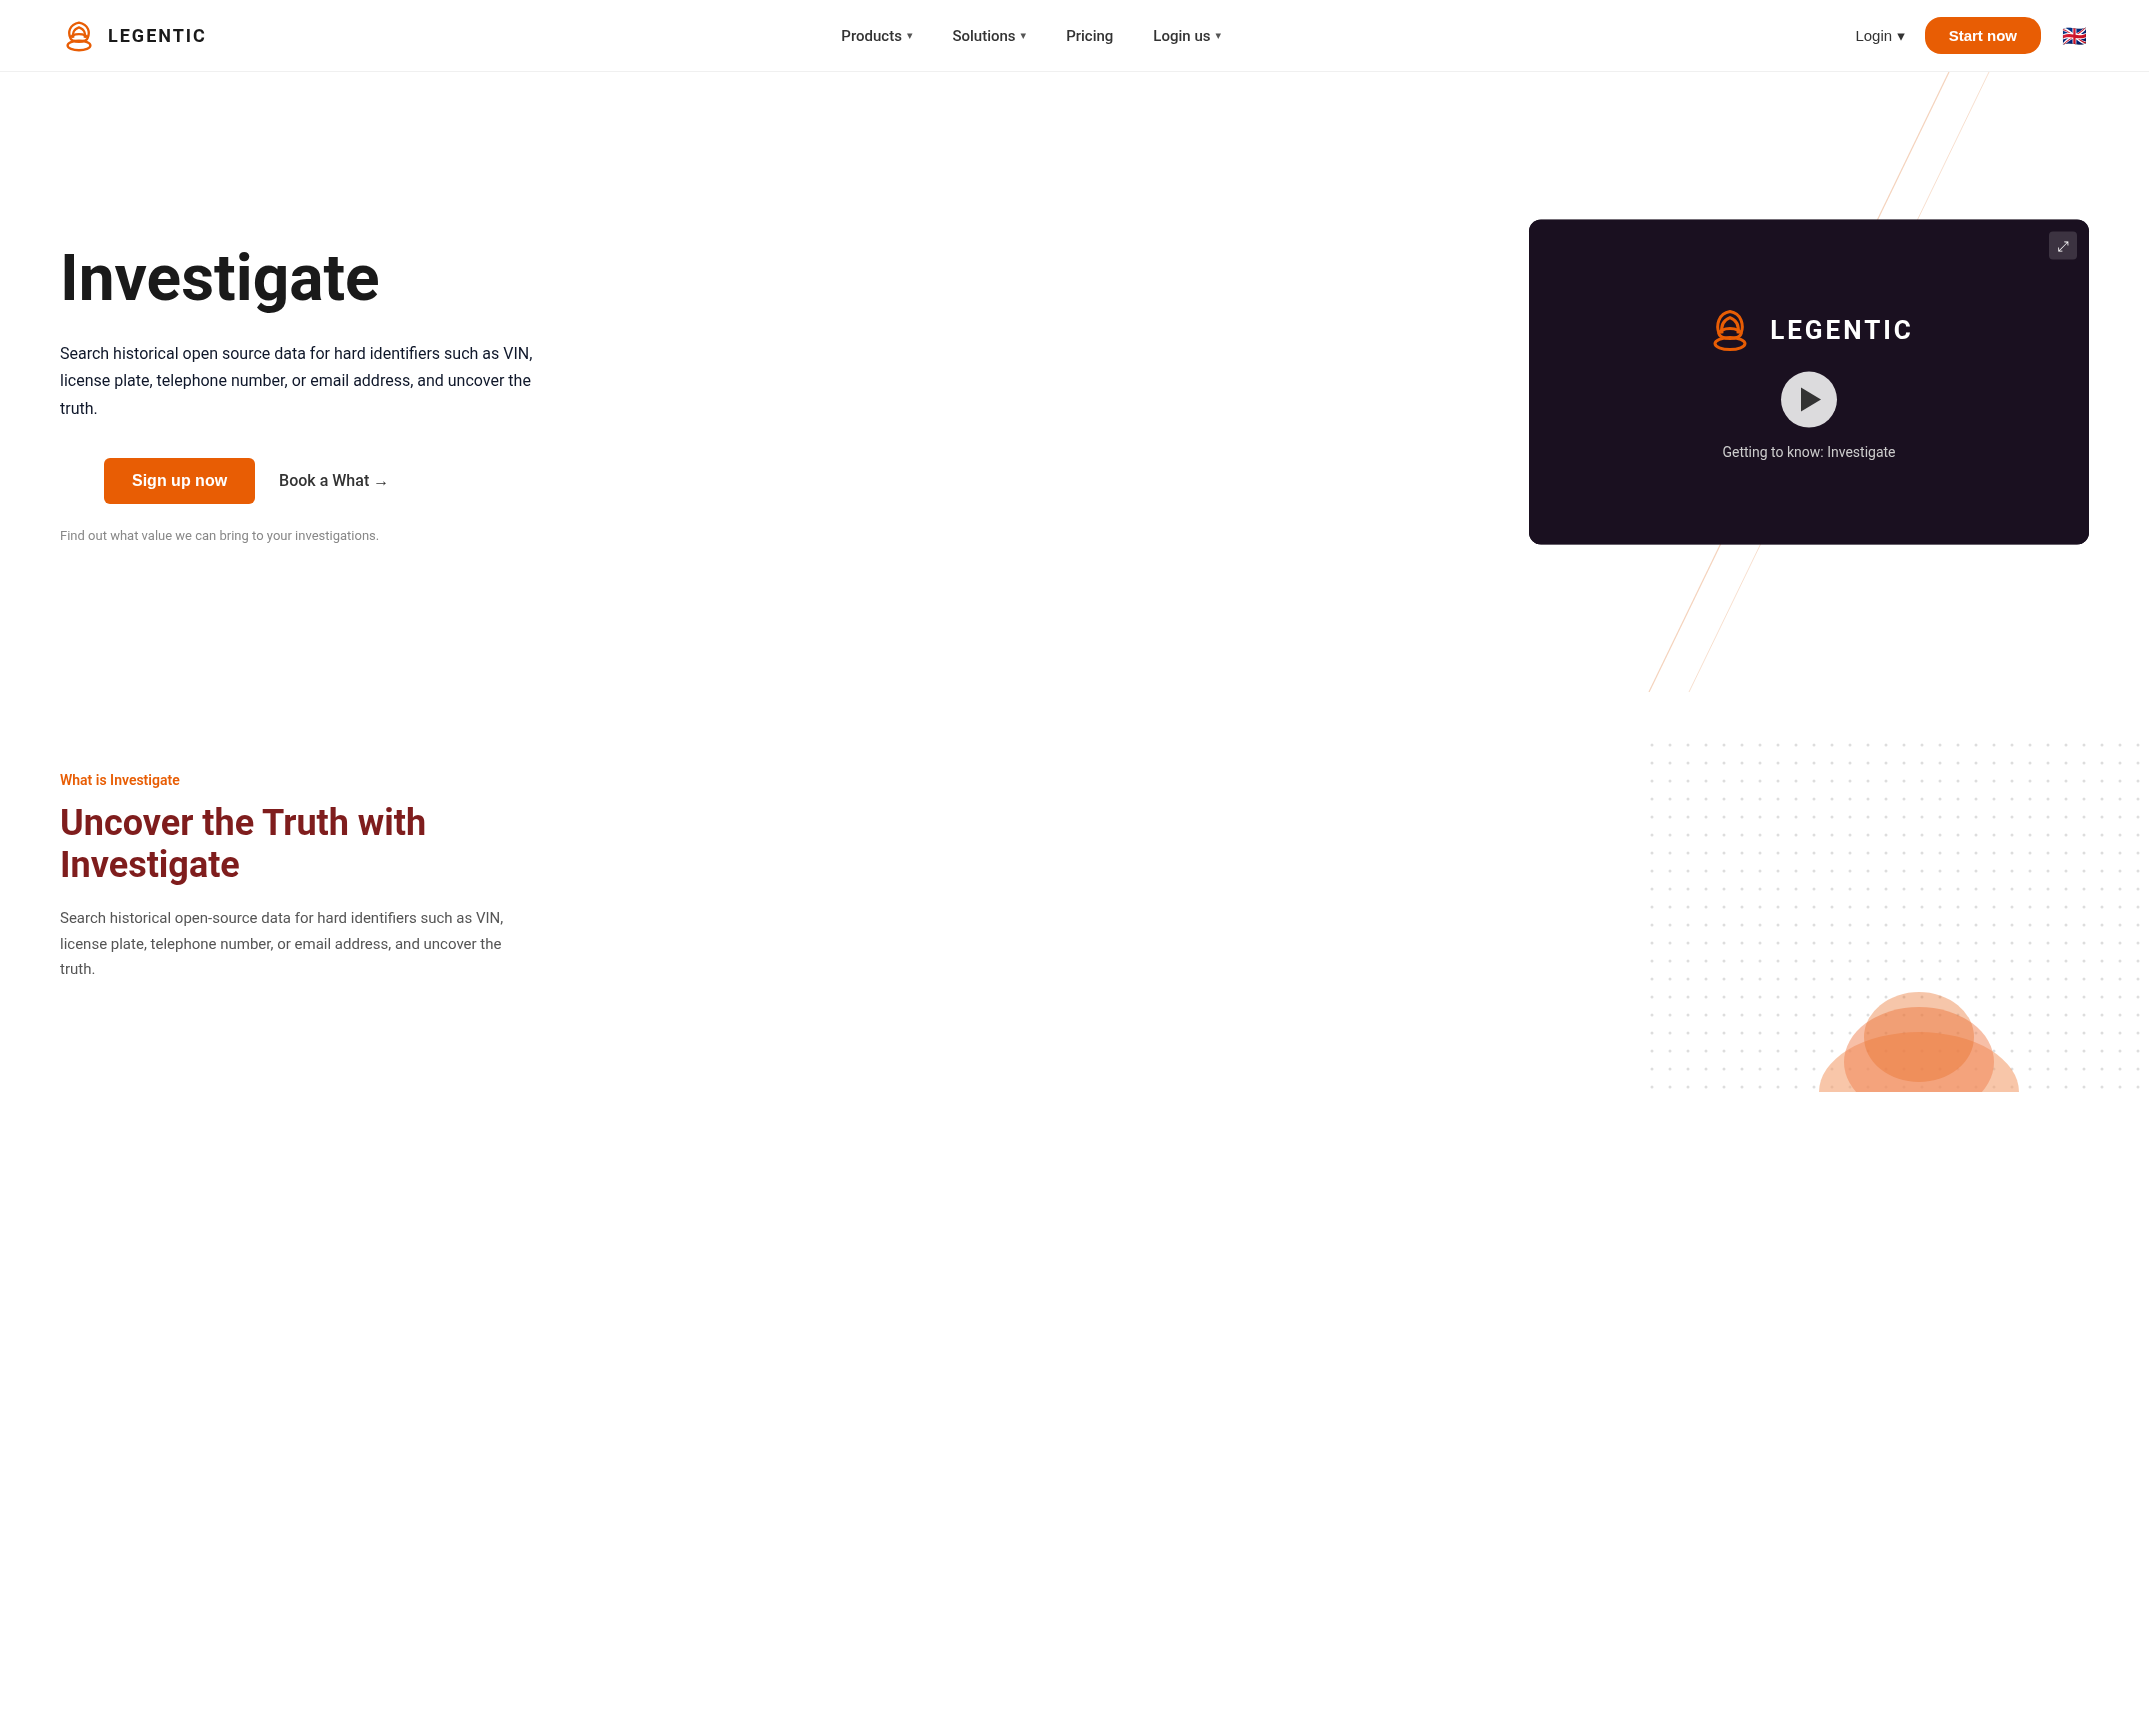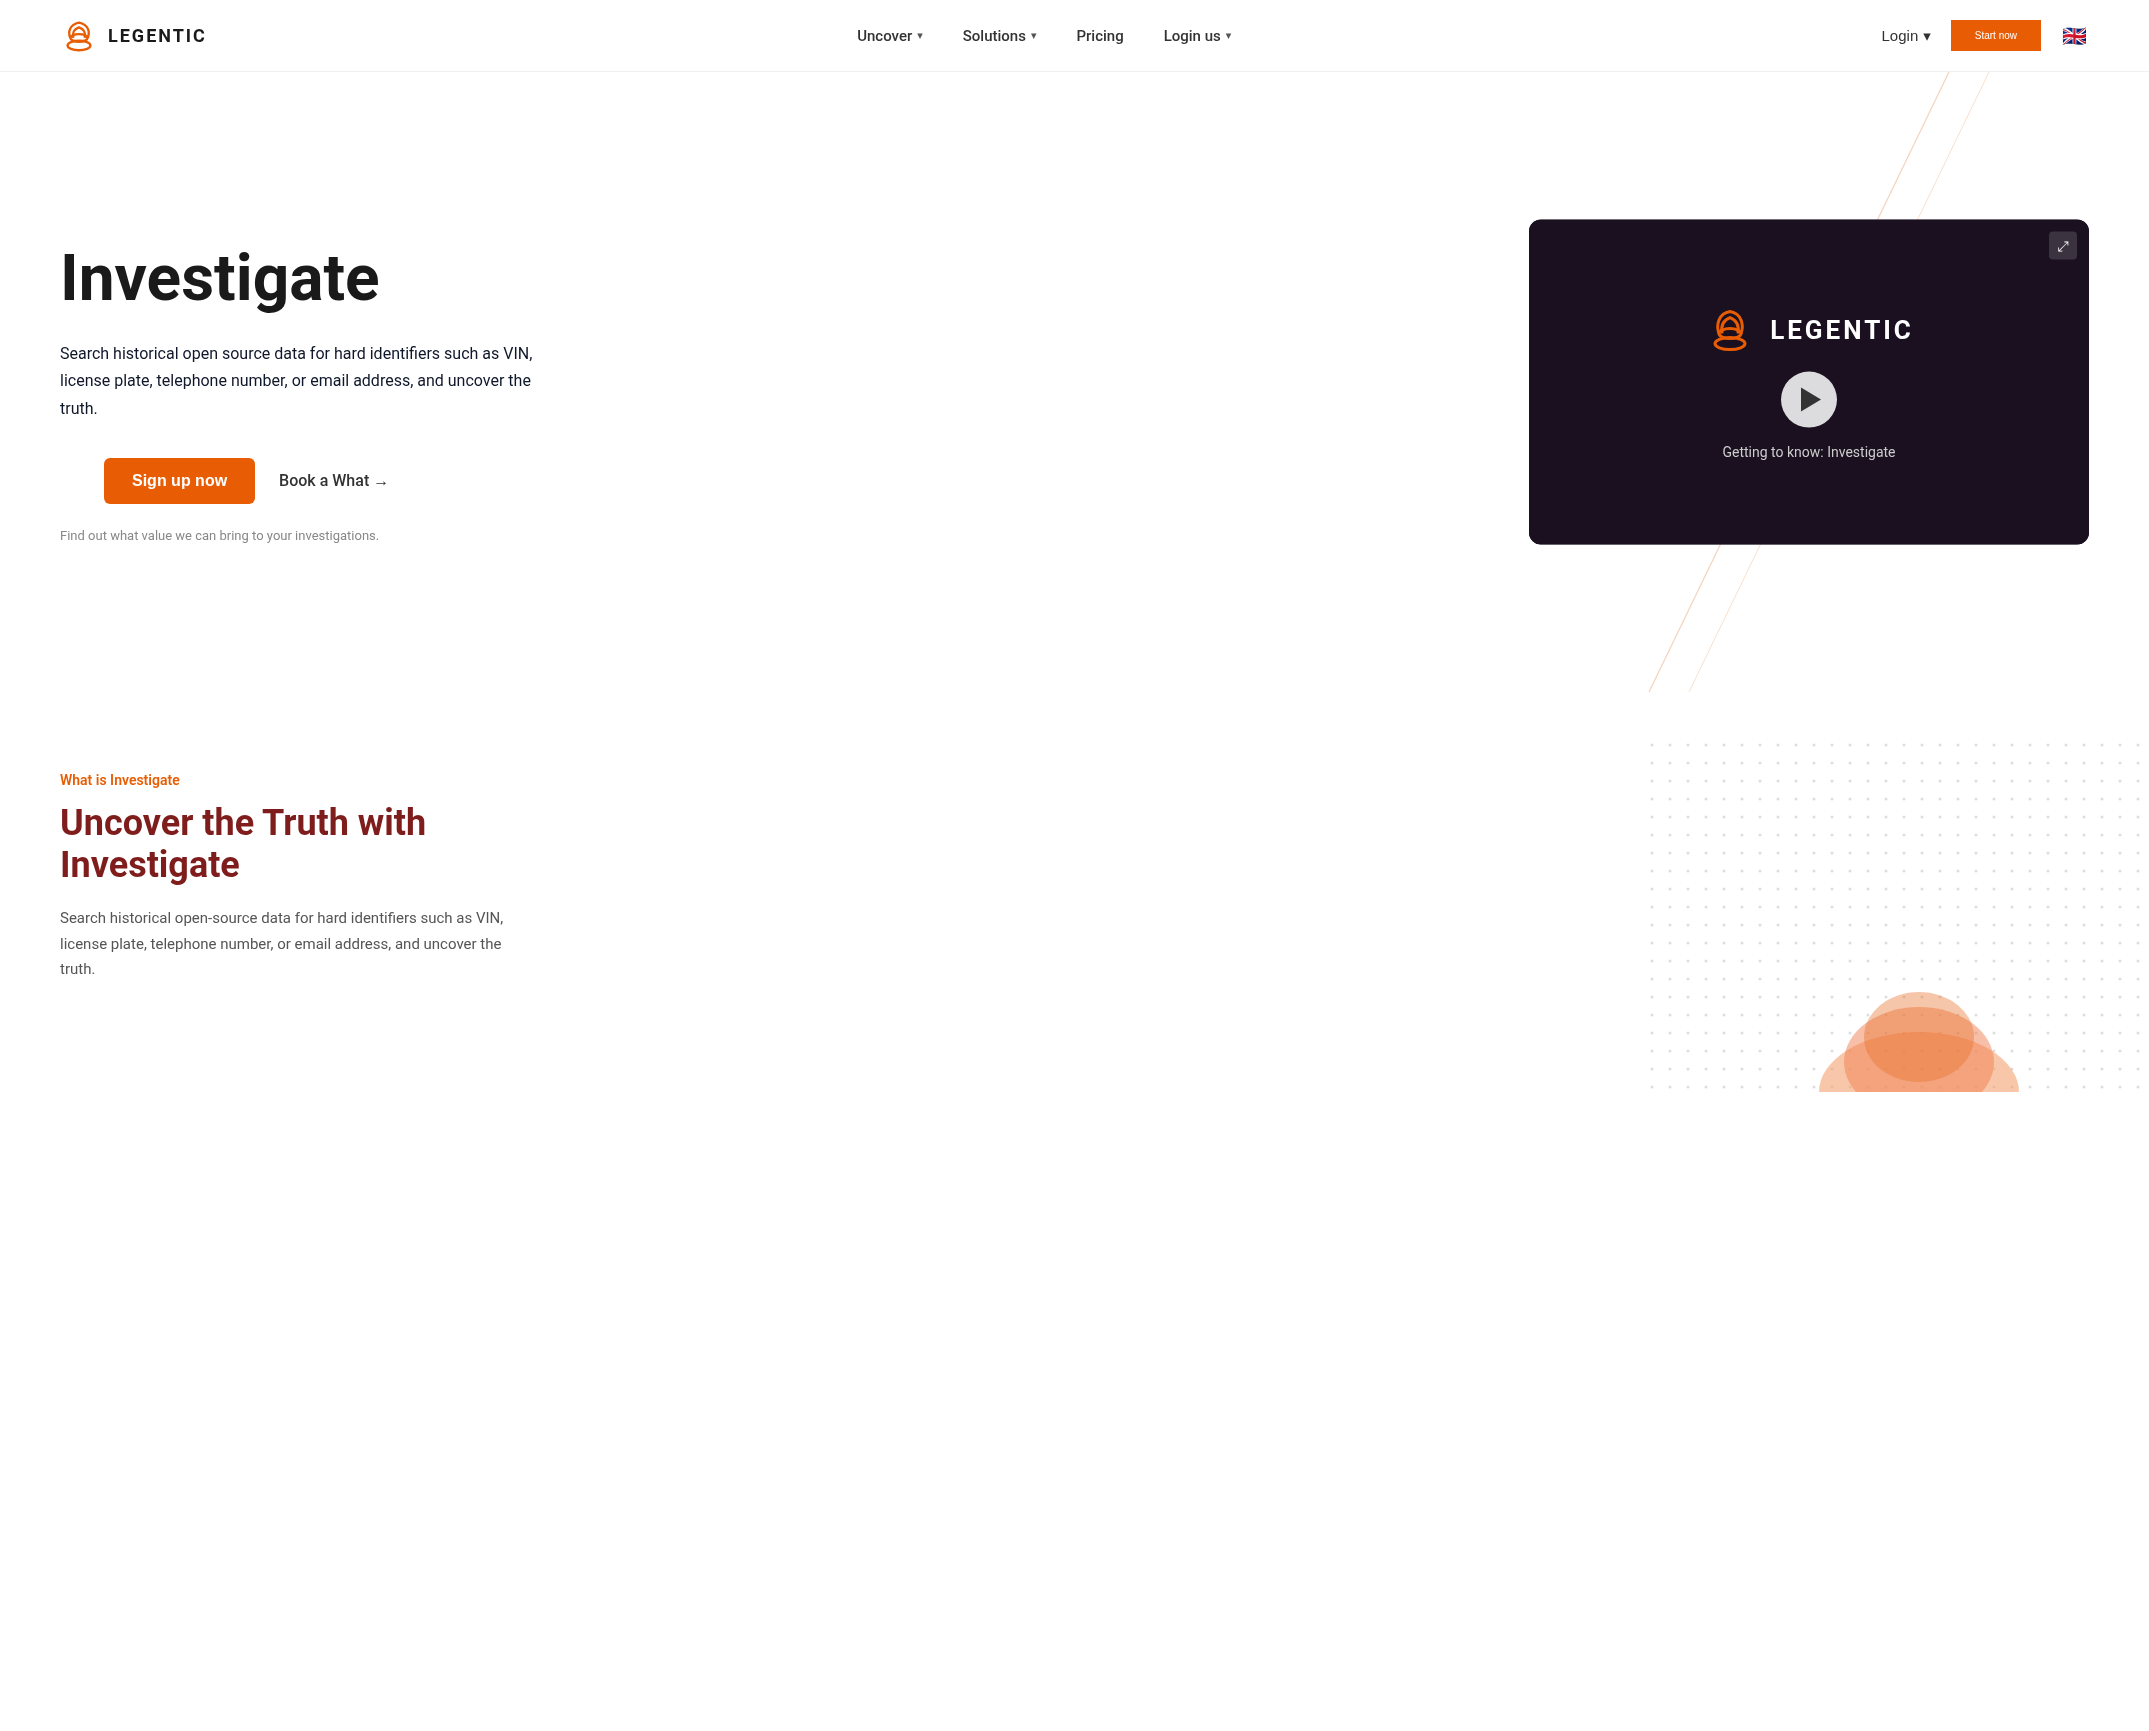--- a/index.html
+++ b/index.html
@@ -66,24 +66,24 @@
       font-weight: 500;
       color: #333;
       display: flex;
       align-items: center;
       gap: 5px;
     }
     .start-now-btn {
       background: #e85d04;
       color: #fff;
       border: none;
-      border-radius: 0;
+      border-radius: 16px;
       padding: 10px 24px;
-      font-size: 10px;
-      font-weight: 400;
+      font-size: 15px;
+      font-weight: 700;
       cursor: pointer;
     }
     .lang-flag {
       width: 28px;
       height: 20px;
       display: flex;
       align-items: center;
       justify-content: center;
       font-size: 20px;
       cursor: pointer;
@@ -299,21 +299,21 @@
       <ellipse cx="20" cy="22" rx="9" ry="4" fill="none" stroke="#e85d04" stroke-width="2.5"></ellipse>
       <path d="M11 22 C8 16, 10 8, 20 6 C30 8, 32 16, 29 22" fill="none" stroke="#e85d04" stroke-width="2.5"></path>
       <path d="M14 22 C13 18, 14 13, 20 11 C26 13, 27 18, 26 22" fill="none" stroke="#e85d04" stroke-width="2.5"></path>
     </svg>
     <span class="nav-logo-text">LEGENTIC</span>
   </a>
 
   <ul class="nav-links">
     <li>
       <a href="#">
-        <span>Uncover</span>
+        <span>Products</span>
         <span class="chevron">▾</span>
       </a>
     </li>
     <li>
       <a href="#">
         <span>Solutions</span>
         <span class="chevron">▾</span>
       </a>
     </li>
     <li>

